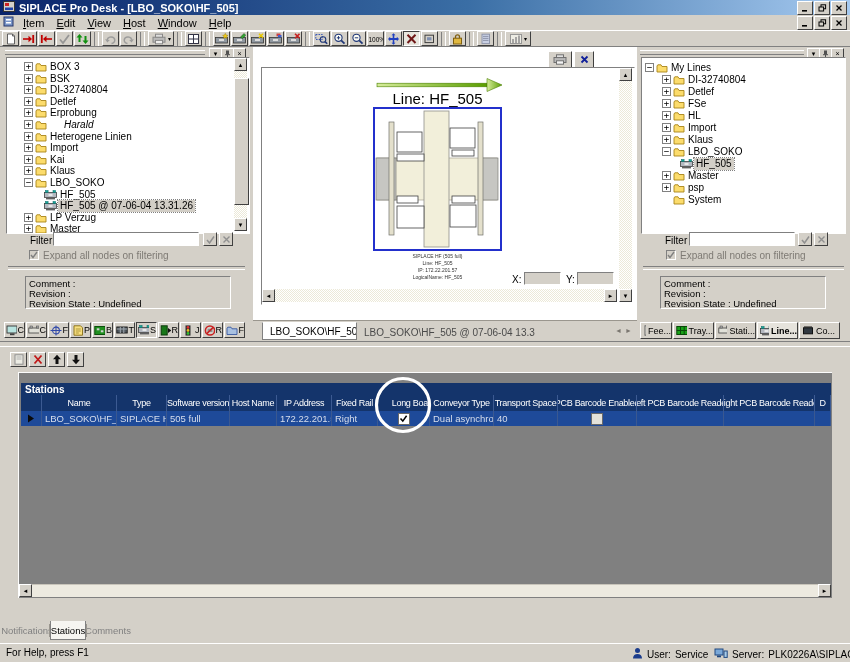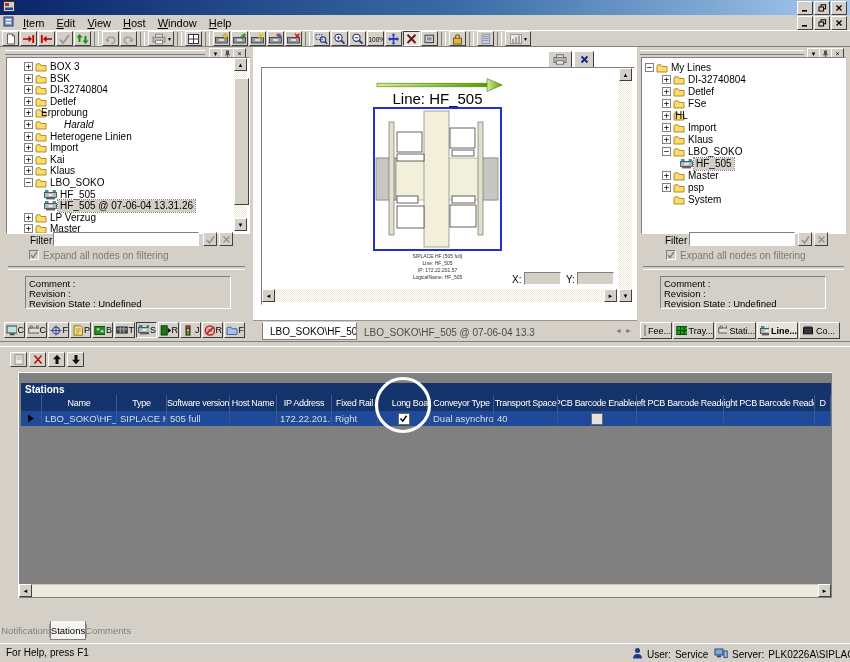--- a/index.html
+++ b/index.html
@@ -92,20 +92,21 @@
 
 <div id="app">
 
   
   <div class="abs titlebar">
     <span><svg width="12" height="11">
           <rect x="0.5" y="0.5" width="11" height="10" fill="#D4D0C8" stroke="#333"></rect>
           <rect x="2" y="2" width="4" height="3" fill="#CC2222"></rect>
           <rect x="2" y="6.5" width="8" height="2.5" fill="#2244AA"></rect>
         </svg></span>
+    <span class="cap">SIPLACE Pro Desk - [LBO_SOKO\HF_505]</span>
     <span class="tbtns">
       <span class="winbtn raised">
           <svg width="8" height="7">
             <rect x="1" y="5" width="5" height="1.6" fill="#000"></rect>
           </svg>
         </span>
       <span class="winbtn raised">
           <svg width="9" height="8">
             <rect x="3" y="0.8" width="4.6" height="4" fill="none" stroke="#000"></rect>
             <rect x="1" y="3" width="4.6" height="4" fill="#D4D0C8" stroke="#000"></rect>
@@ -370,21 +371,21 @@
         <span style="left: 28px; top: 1px;"><svg width="12" height="10">
             <path d="M1 3 L1 9 L11 9 L11 3.5 L6 3.5 L5 1.8 L1.8 1.8 Z" fill="#FCDC6C" stroke="#A88418" stroke-width="0.9"></path>
           </svg></span>
         <span class="tlabel" style="left: 41px;">Detlef</span>
       </div>
       <div class="titem" style="top: 49.4px;">
         <span class="exp" style="left: 17px;">+</span>
         <span style="left: 28px; top: 1px;"><svg width="12" height="10">
             <path d="M1 3 L1 9 L11 9 L11 3.5 L6 3.5 L5 1.8 L1.8 1.8 Z" fill="#FCDC6C" stroke="#A88418" stroke-width="0.9"></path>
           </svg></span>
-        <span class="tlabel" style="left: 32px;">Erprobung</span>
+        <span class="tlabel" style="left: 41px;">Erprobung</span>
       </div>
       <div class="titem" style="top: 61px;">
         <span class="exp" style="left: 17px;">+</span>
         <span style="left: 28px; top: 1px;"><svg width="12" height="10">
             <path d="M1 3 L1 9 L11 9 L11 3.5 L6 3.5 L5 1.8 L1.8 1.8 Z" fill="#FCDC6C" stroke="#A88418" stroke-width="0.9"></path>
           </svg></span>
         <span class="tlabel" style="left: 55px; font-style: italic;">Harald</span>
       </div>
       <div class="titem" style="top: 72.6px;">
         <span class="exp" style="left: 17px;">+</span>
@@ -711,21 +712,21 @@
         <span style="left: 31px; top: 1px;"><svg width="12" height="10">
             <path d="M1 3 L1 9 L11 9 L11 3.5 L6 3.5 L5 1.8 L1.8 1.8 Z" fill="#FCDC6C" stroke="#A88418" stroke-width="0.9"></path>
           </svg></span>
         <span class="tlabel" style="left: 44px;">FSe</span>
       </div>
       <div class="titem" style="top: 52px;">
         <span class="exp" style="left: 20px;">+</span>
         <span style="left: 31px; top: 1px;"><svg width="12" height="10">
             <path d="M1 3 L1 9 L11 9 L11 3.5 L6 3.5 L5 1.8 L1.8 1.8 Z" fill="#FCDC6C" stroke="#A88418" stroke-width="0.9"></path>
           </svg></span>
-        <span class="tlabel" style="left: 31px;">HL</span>
+        <span class="tlabel" style="left: 44px;">HL</span>
       </div>
       <div class="titem" style="top: 64px;">
         <span class="exp" style="left: 20px;">+</span>
         <span style="left: 31px; top: 1px;"><svg width="12" height="10">
             <path d="M1 3 L1 9 L11 9 L11 3.5 L6 3.5 L5 1.8 L1.8 1.8 Z" fill="#FCDC6C" stroke="#A88418" stroke-width="0.9"></path>
           </svg></span>
         <span class="tlabel" style="left: 44px;">Import</span>
       </div>
       <div class="titem" style="top: 76px;">
         <span class="exp" style="left: 20px;">+</span>

